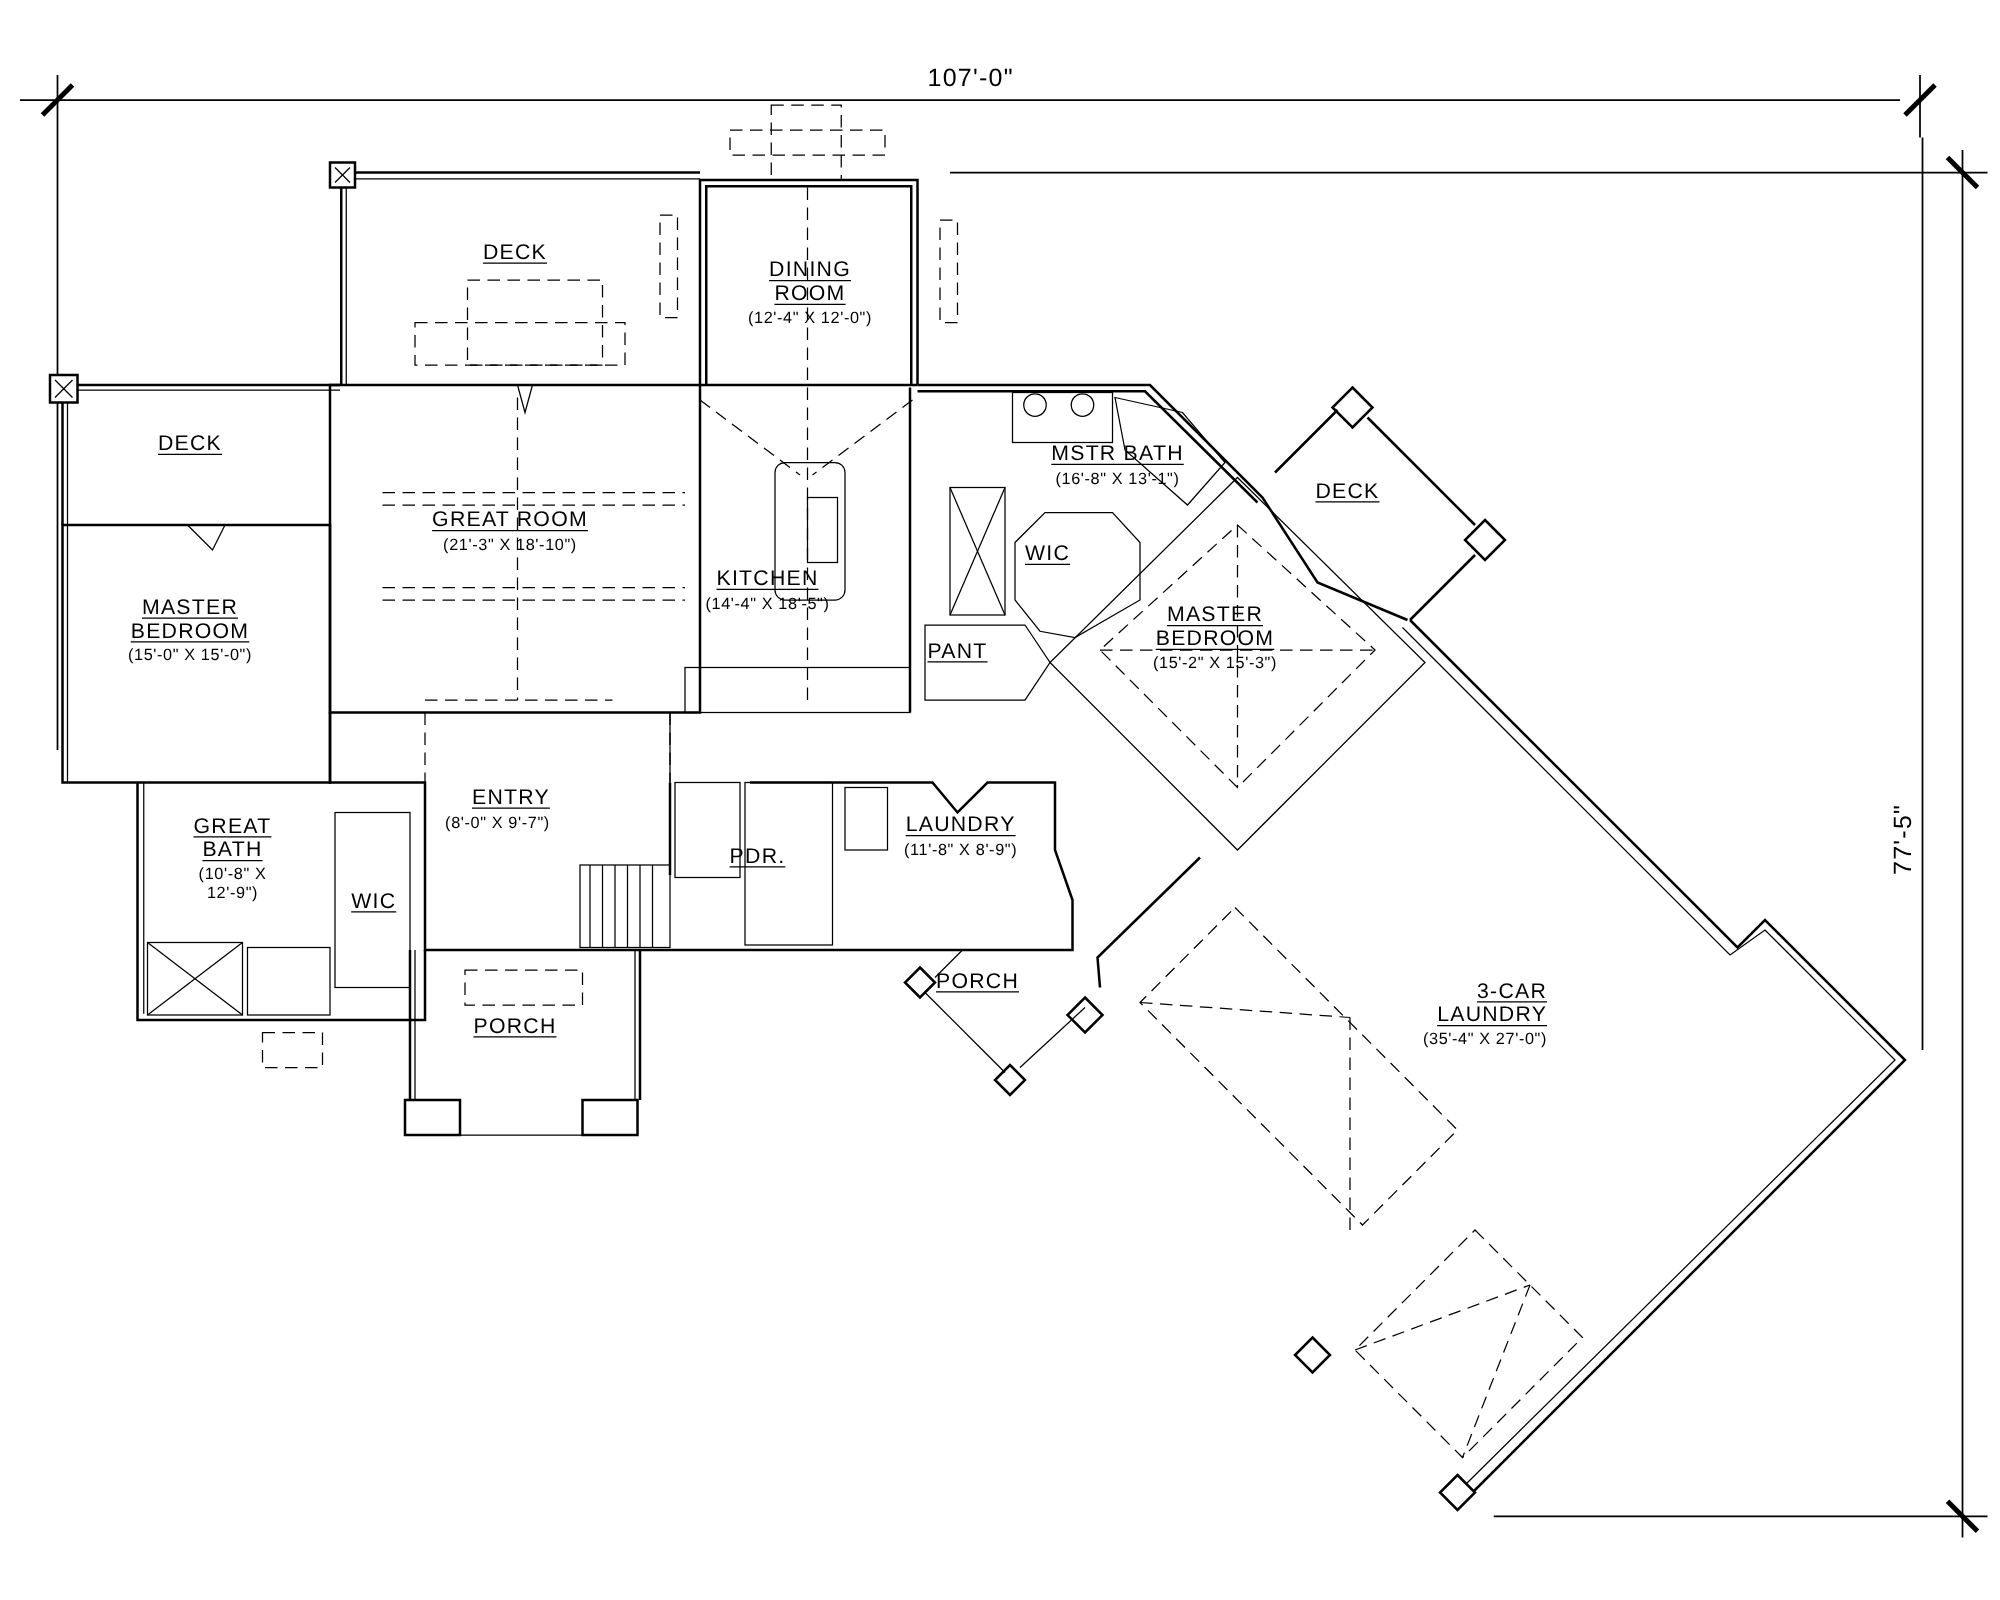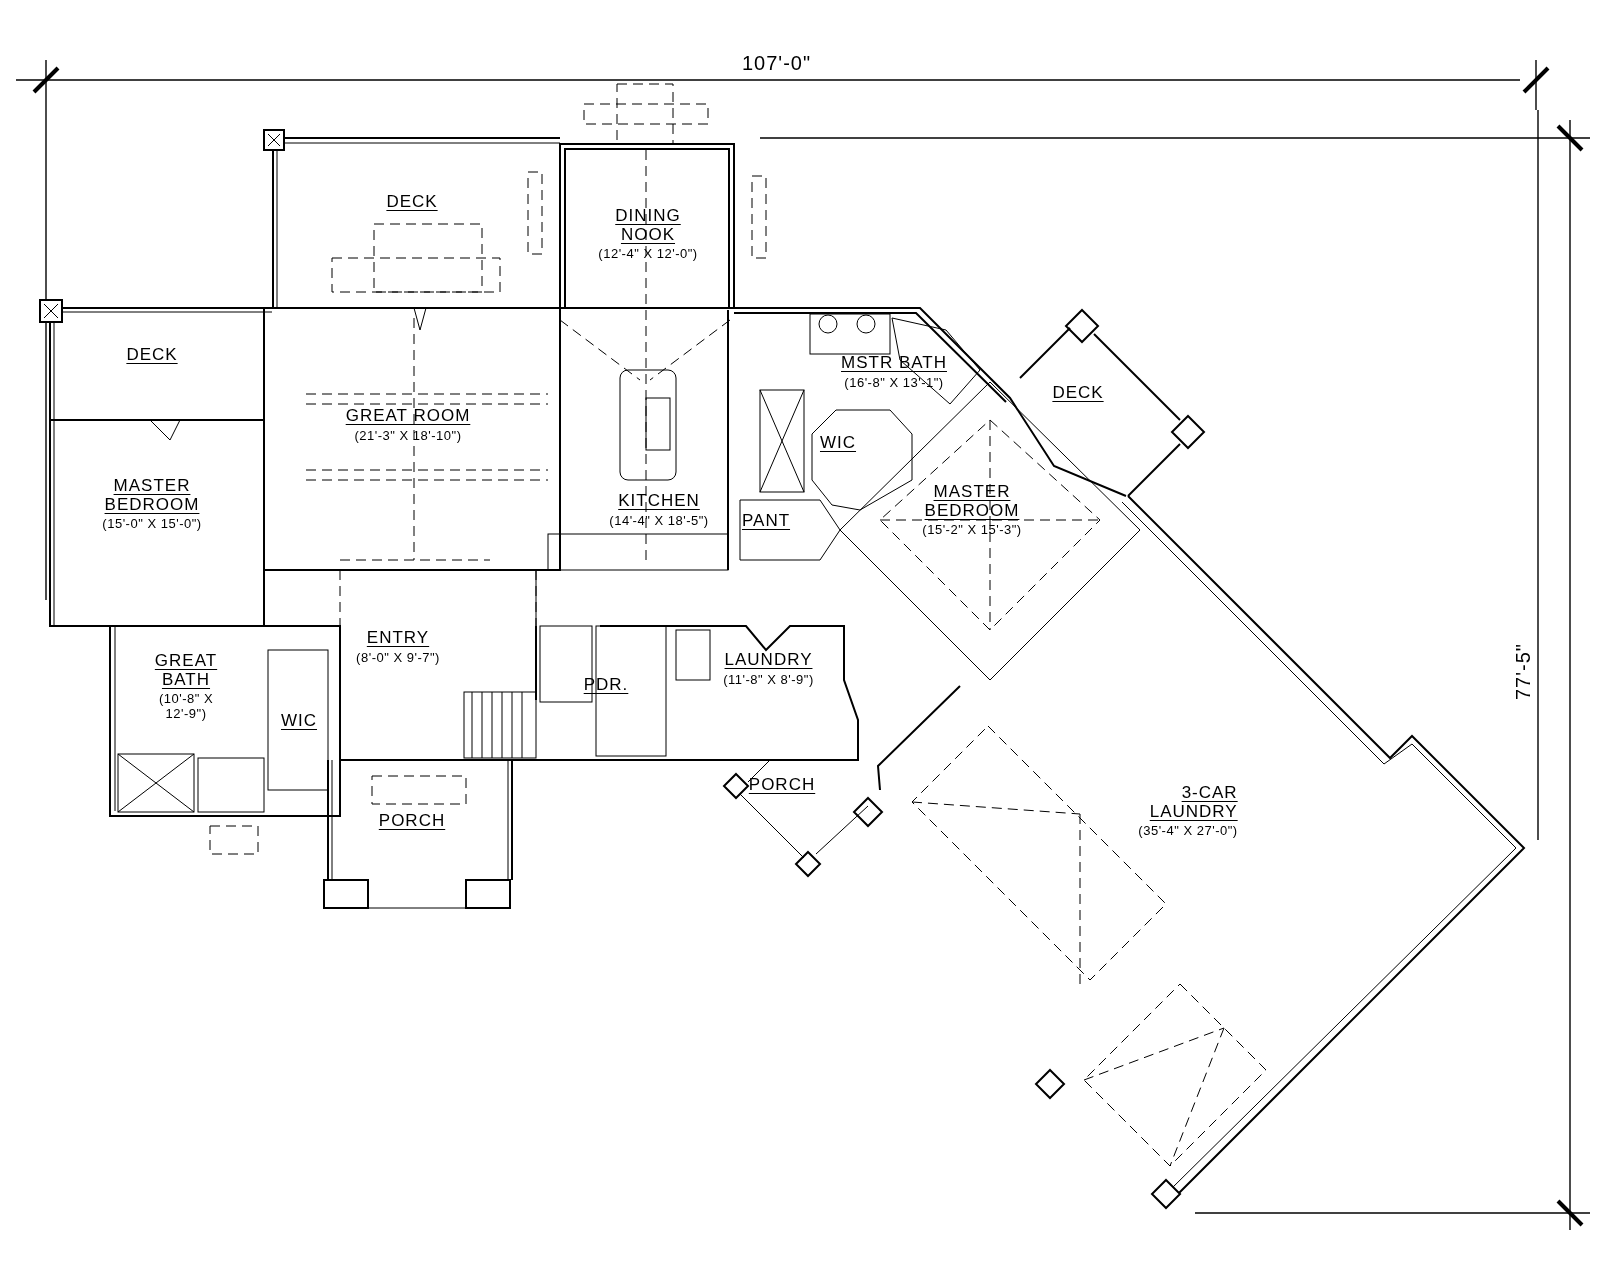--- a/index.html
+++ b/index.html
@@ -183,31 +183,31 @@
 </svg>
 
 <div class="dimtxt" style="left:742px;top:52px;">107'-0"</div>
 <div class="dimtxt" style="left:1512px;top:700px;transform:rotate(-90deg);transform-origin:left top;">77'-5"</div>
 
 <div class="lbl" style="left:412px;top:193px;">
   <span class="name">DECK</span>
 </div>
 <div class="lbl" style="left:628px;top:207px;margin-left:20px;">
   <span class="name">DINING</span><br>
-  <span class="name">NOOK</span>
+  <span class="name">ROOM</span>
   <span class="size">(12'-4" X 12'-0")</span>
 </div>
 <div class="lbl" style="left:152px;top:346px;">
   <span class="name">DECK</span>
 </div>
 <div class="lbl" style="left:408px;top:407px;">
   <span class="name">GREAT ROOM</span>
   <span class="size">(21'-3" X 18'-10")</span>
 </div>
-<div class="lbl" style="left:614px;top:492px;margin-left:45px;">
+<div class="lbl" style="left:614px;top:454px;">
   <span class="name">KITCHEN</span>
   <span class="size">(14'-4" X 18'-5")</span>
 </div>
 <div class="lbl" style="left:152px;top:477px;">
   <span class="name">MASTER</span><br>
   <span class="name">BEDROOM</span>
   <span class="size">(15'-0" X 15'-0")</span>
 </div>
 <div class="lbl" style="left:894px;top:354px;">
   <span class="name">MSTR BATH</span>
@@ -220,21 +220,21 @@
   <span class="name">DECK</span>
 </div>
 <div class="lbl" style="left:972px;top:483px;">
   <span class="name">MASTER</span><br>
   <span class="name">BEDROOM</span>
   <span class="size">(15'-2" X 15'-3")</span>
 </div>
 <div class="lbl" style="left:766px;top:512px;">
   <span class="name">PANT</span>
 </div>
-<div class="lbl" style="left:398px;top:629px;">
+<div class="lbl" style="left:398px;top:629px;text-align:right;">
   <span class="name">ENTRY</span>
   <span class="size">(8'-0" X 9'-7")</span>
 </div>
 <div class="lbl" style="left:186px;top:652px;">
   <span class="name">GREAT</span><br>
   <span class="name">BATH</span>
   <span class="size">(10'-8" X</span>
   <span class="size" style="margin-top:0">12'-9")</span>
 </div>
 <div class="lbl" style="left:299px;top:712px;">

